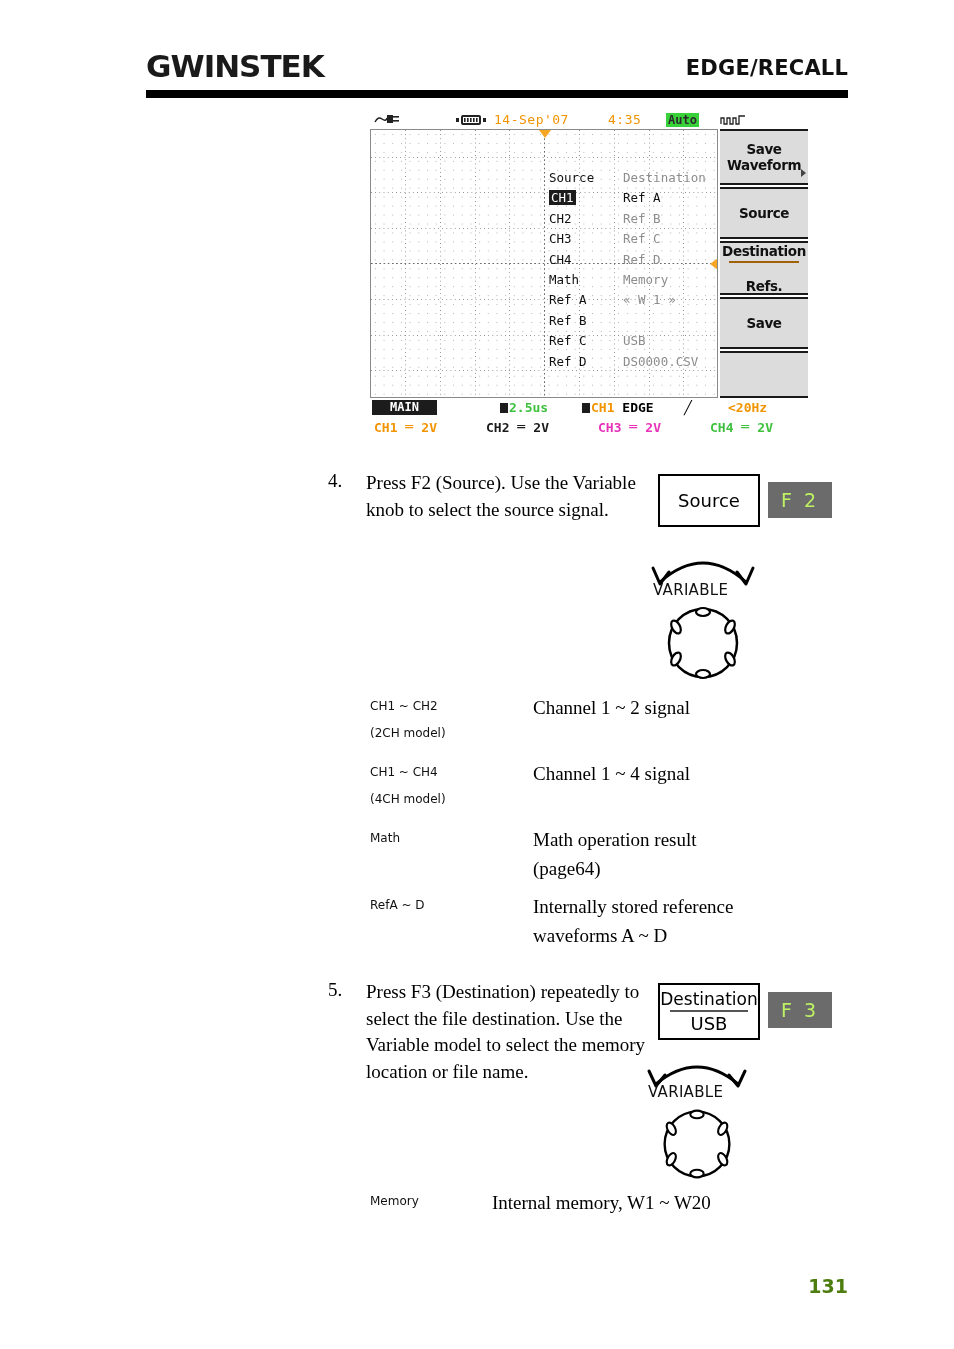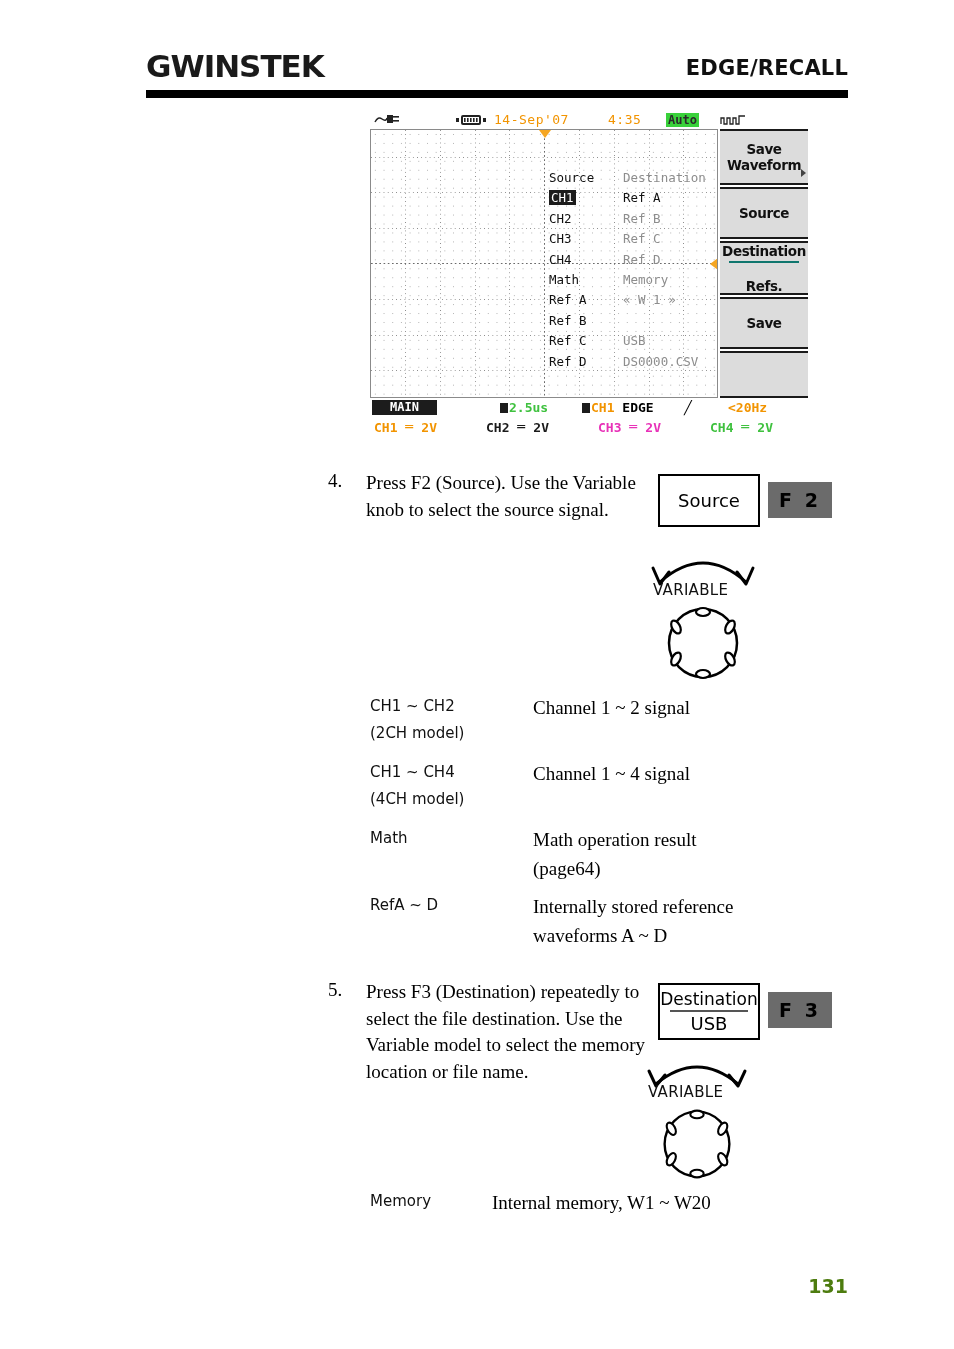--- a/index.html
+++ b/index.html
@@ -180,21 +180,21 @@
     font-size: 13.5px;
     color: #111;
     display: flex;
     flex-direction: column;
     align-items: center;
     justify-content: center;
     letter-spacing: -0.4px;
     text-align: center;
   }
   .softkey .sk-sub {
-    border-top: 2px solid #0f766e;
+    border-top: 2px solid #a16207;
     margin-top: 2px; padding-top: 15px;
     width: 70px;
   }
   .sk-arrow {
     position: absolute; right: 2px; bottom: 6px;
     width: 0; height: 0;
     border-top: 4px solid transparent;
     border-bottom: 4px solid transparent;
     border-left: 5px solid #444;
   }
@@ -268,24 +268,24 @@
     justify-content: center;
   }
   .panel-btn .pb-sub {
     border-top: 2px solid #555;
     margin-top: 1px; padding-top: 1px;
     width: 78px; text-align: center;
   }
   .fkey {
     position: absolute;
     background: #6b6b6b;
-    color: #000000;
+    color: #bef264;
     border-radius: 0;
     font-family: "DejaVu Sans", sans-serif;
-    font-weight: bold;
+    font-weight: normal;
     font-size: 19px;
     display: flex;
     align-items: center;
     justify-content: center;
     letter-spacing: 3px;
   }
 
   .variable-group { position: absolute; }
   .variable-label {
     position: absolute;
@@ -293,21 +293,21 @@
     font-size: 15px;
     letter-spacing: 0.3px;
     color: #111;
   }
 
   
   .defrow { position: absolute; font-family: "Liberation Serif", serif; }
   .def-term {
     position: absolute; left: 0; top: 0; width: 160px;
     font-family: "DejaVu Sans", sans-serif;
-    font-size: 15px;
+    font-size: 12px;
     line-height: 27px;
     color: #111;
   }
   .def-desc {
     position: absolute; left: 0; top: 0; width: 320px;
     font-size: 19px;
     line-height: 29px;
     color: #000;
   }
 

